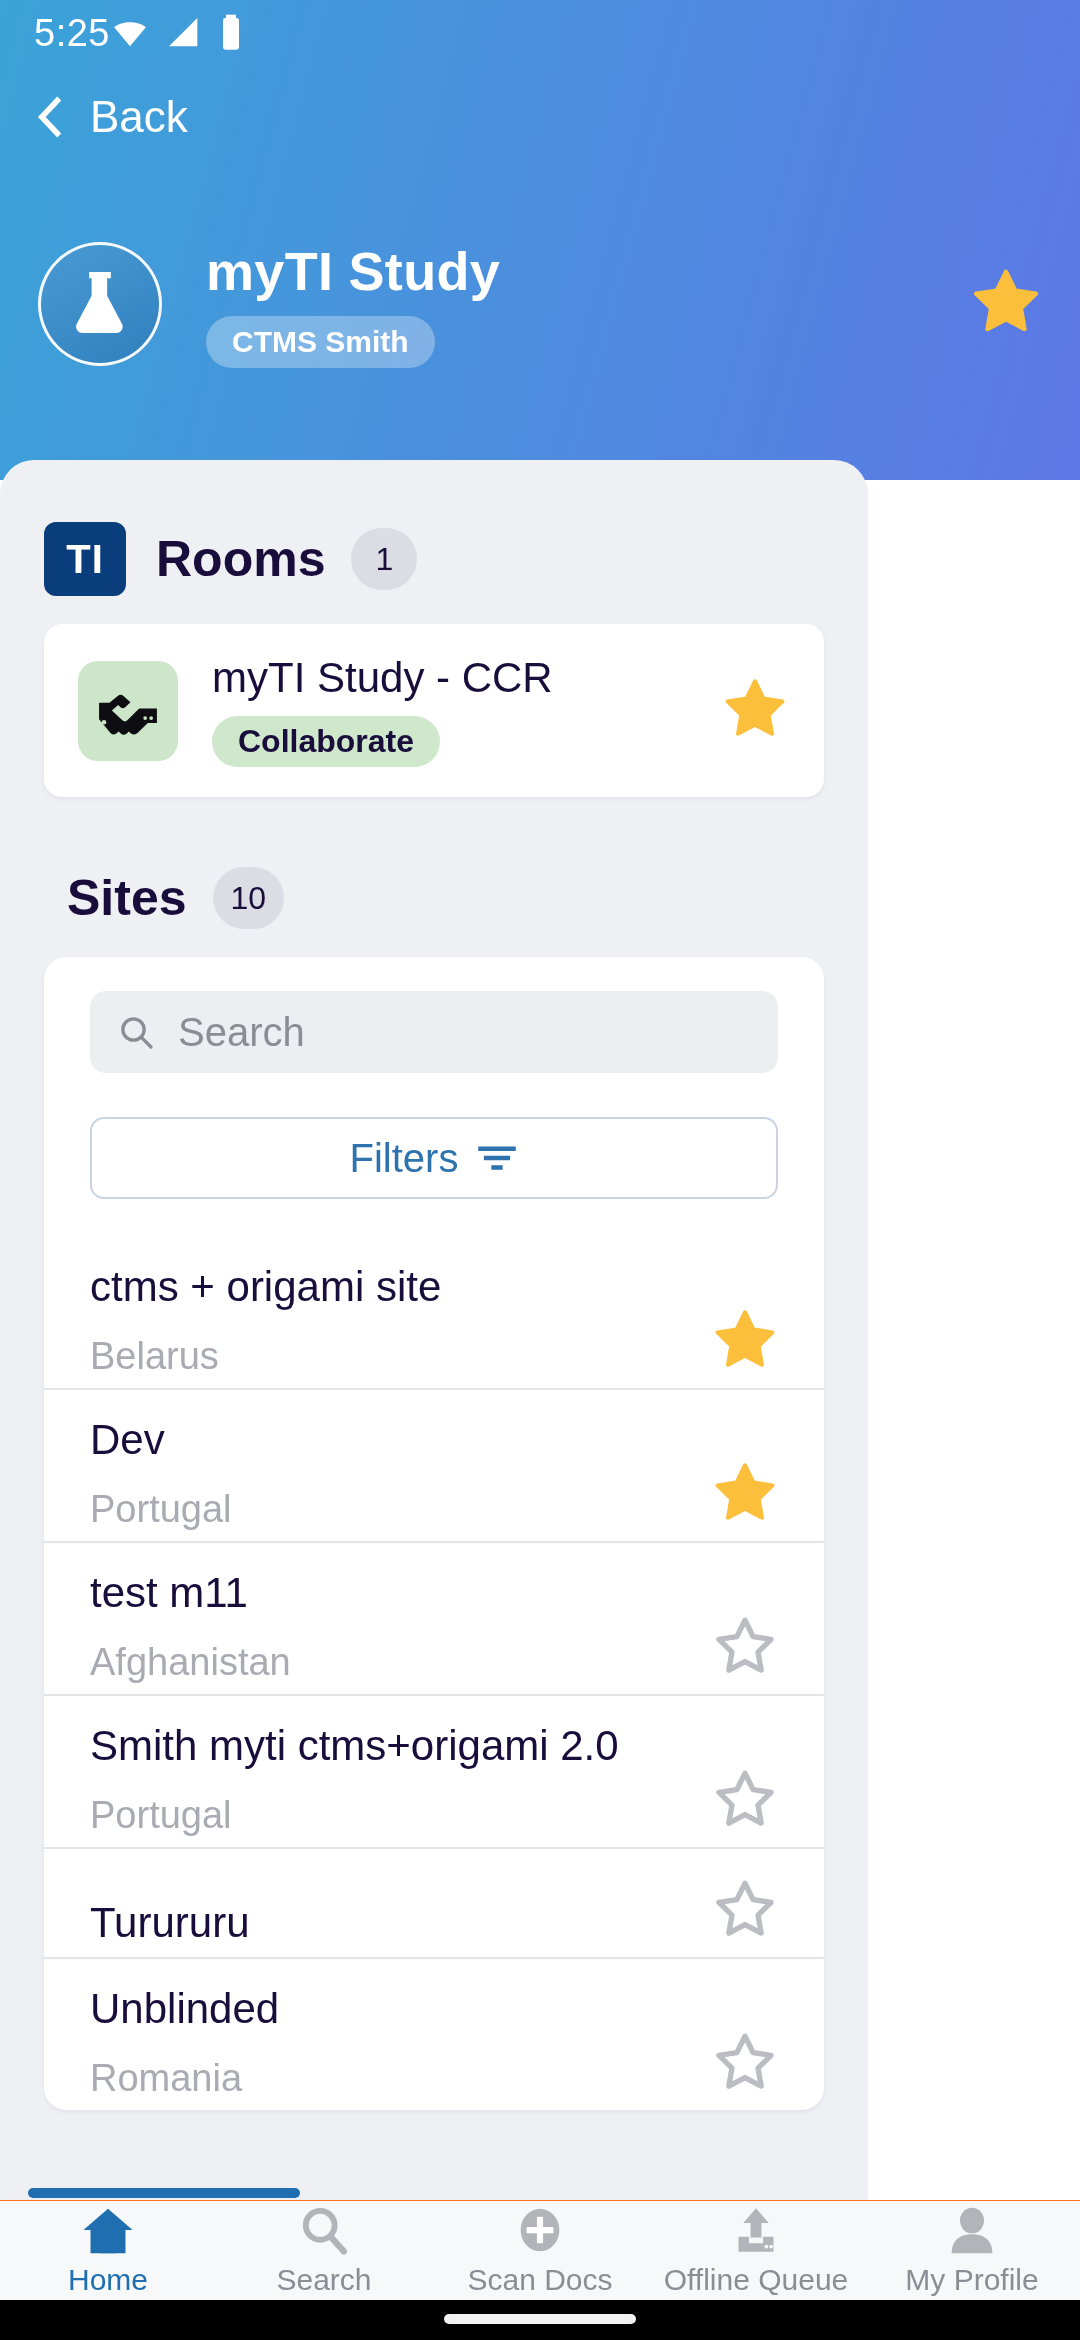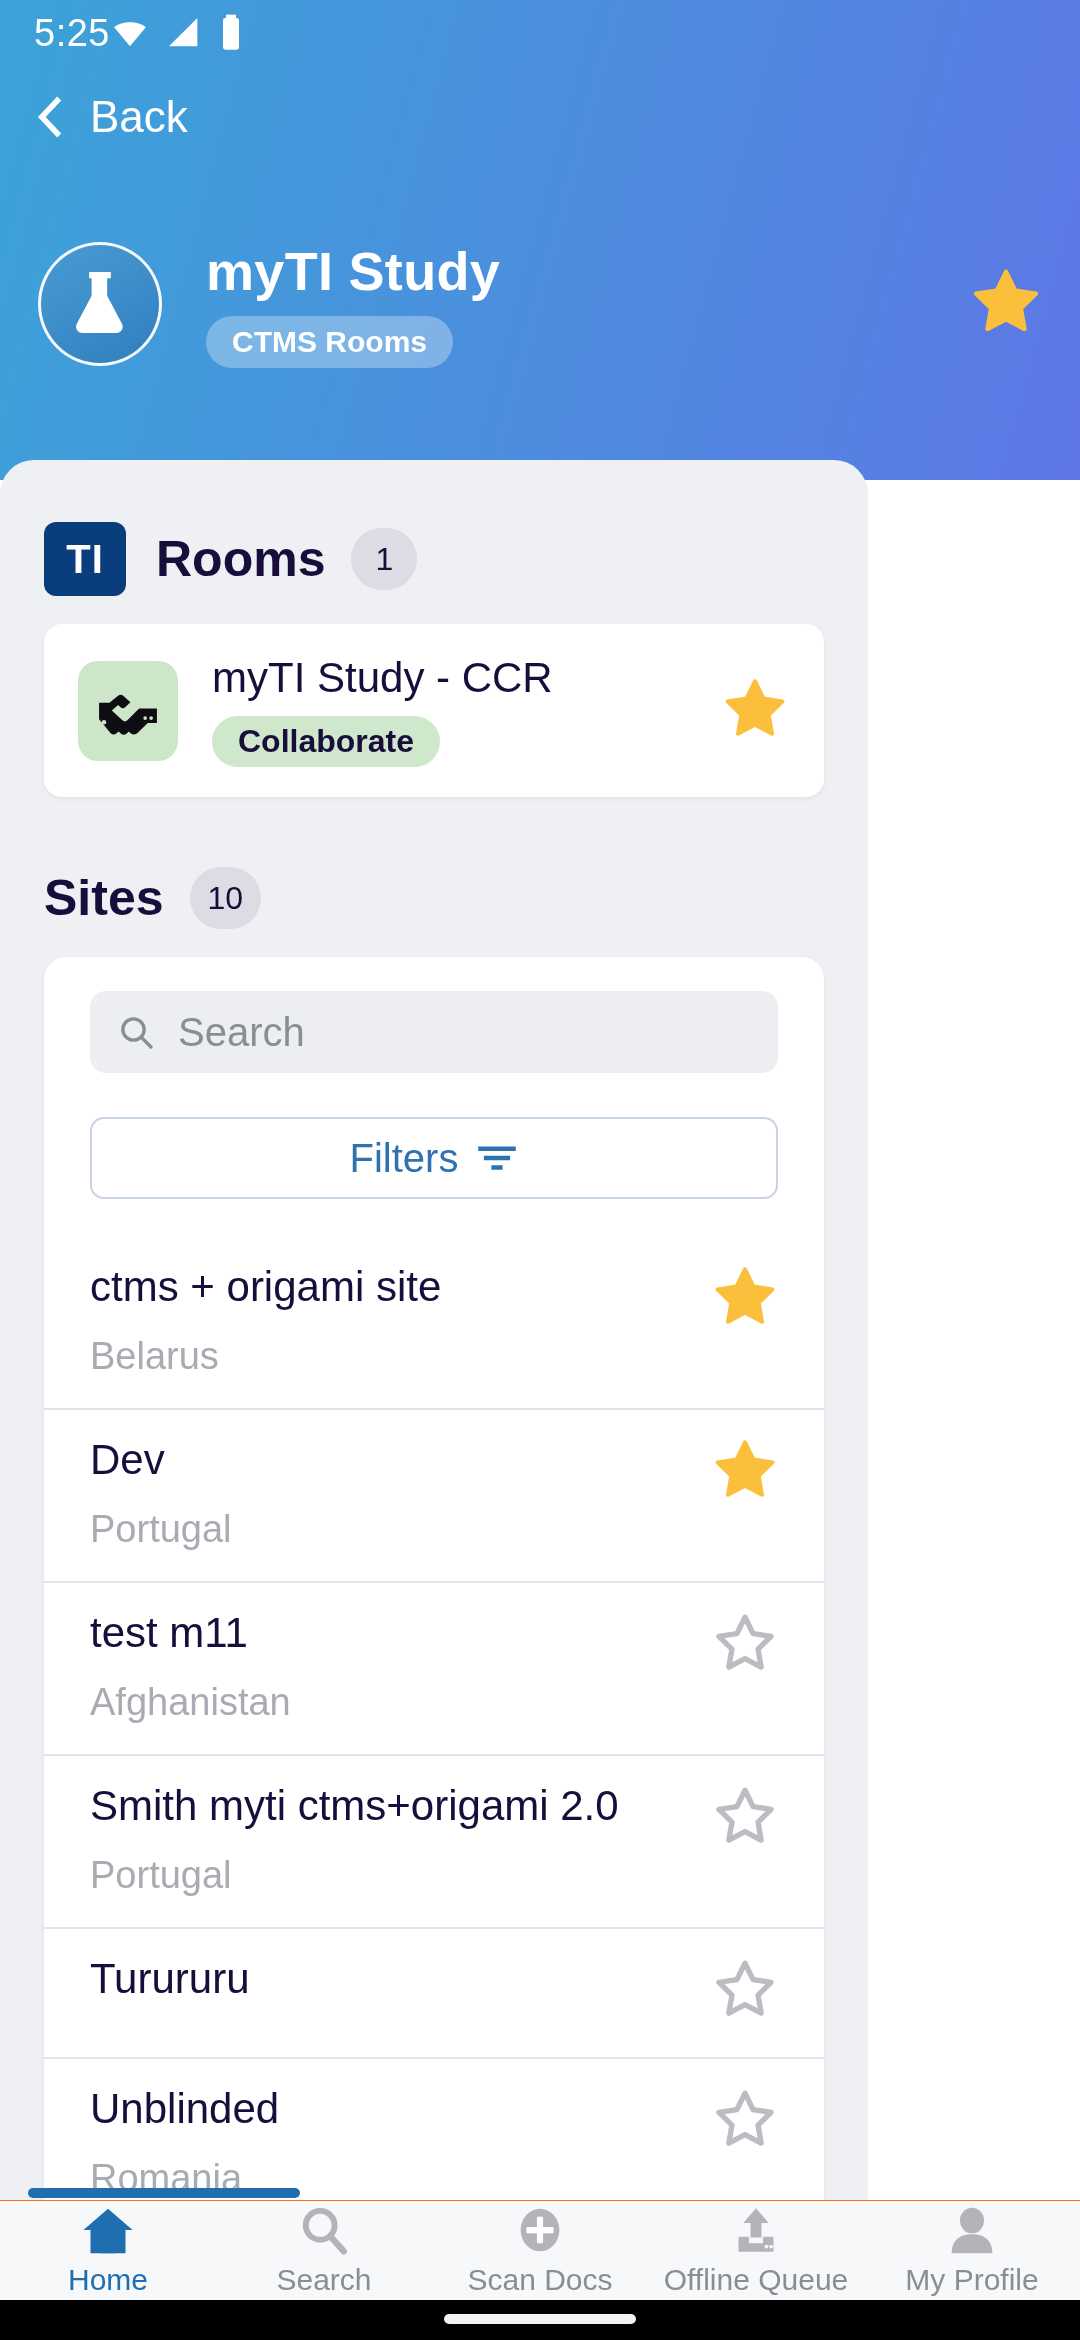--- a/index.html
+++ b/index.html
@@ -84,41 +84,41 @@
     display:flex; align-items:center; justify-content:center; flex:0 0 auto;
   }
   .room-meta{ margin-left:34px; flex:1 1 auto; }
   .room-title{ color:#190d3c; font-size:42px; }
   .room-badge{
     display:inline-block; margin-top:14px; background:#cfe7cb;
     color:#190d3c; font-size:32px; font-weight:bold;
     padding:7px 26px; border-radius:26px;
   }
 
-  #sites-head{ margin-top:70px; padding-left:44px; }
+  #sites-head{ margin-top:70px; padding-left:67px; }
 
   .sites-card{ margin:28px 44px 0 44px; background:#fff; border-radius:22px; padding:34px 0 0 0;
                box-shadow:0 2px 5px rgba(20,20,50,.06); overflow:hidden; }
 
   .searchbox{
     margin:0 46px; height:82px; border-radius:16px; background:#eceef1;
     display:flex; align-items:center; padding:0 26px; gap:22px;
   }
   .searchbox span{ color:#8a8d94; font-size:40px; }
 
   .filters-btn{
     margin:44px 46px 0 46px; height:82px; border-radius:14px;
     border:2px solid #c9d4e2; background:#fff;
     display:flex; align-items:center; justify-content:center; gap:18px;
   }
   .filters-btn span{ color:#2e72ae; font-size:40px; }
 
   .site-list{ margin-top:38px; }
   .site-row{
-    display:flex; align-items:flex-start; padding:26px 44px 30px 46px;
+    display:flex; align-items:flex-end; padding:26px 44px 10px 46px;
     border-top:2px solid #e3e4e8;
   }
   .site-row:first-child{ border-top:none; }
   .site-meta{ flex:1 1 auto; min-width:0; }
   .site-name{ color:#190d3c; font-size:42px; white-space:nowrap; }
   .site-country{ color:#a9abb2; font-size:38px; margin-top:24px; }
   .row-star{ flex:0 0 auto; margin-left:16px; }
 
   
   .scroll-ind{
@@ -176,21 +176,21 @@
 
     <div class="studyrow">
       <div class="avatar">
         <svg width="66" height="74" viewBox="0 0 26 30">
           <path d="M8.6 2 h8.8 v2.6 h-1.5 v7.1 l6 11.3 a2.6 2.6 0 0 1 -2.3 3.8 H5.9
                    a2.6 2.6 0 0 1 -2.3 -3.8 l6 -11.3 V4.6 H8.6 Z" fill="#fff"></path>
         </svg>
       </div>
       <div class="studymeta">
         <div class="study-title">myTI Study</div>
-        <div class="study-badge">CTMS Rooms</div>
+        <div class="study-badge">CTMS Smith</div>
       </div>
       <div class="hero-star">
         <svg width="76" height="74" viewBox="0 0 24 24">
           <path d="M12 2.2 l3 6.1 6.7 1 -4.85 4.75 1.15 6.7 -6 -3.15 -6 3.15 1.15 -6.7 -4.85 -4.75 6.7 -1 Z" fill="#fbbf3c" stroke="#fbbf3c" stroke-width="1.4" stroke-linejoin="round"></path>
         </svg>
       </div>
     </div>
   </div>
 
   <div class="sheet">

